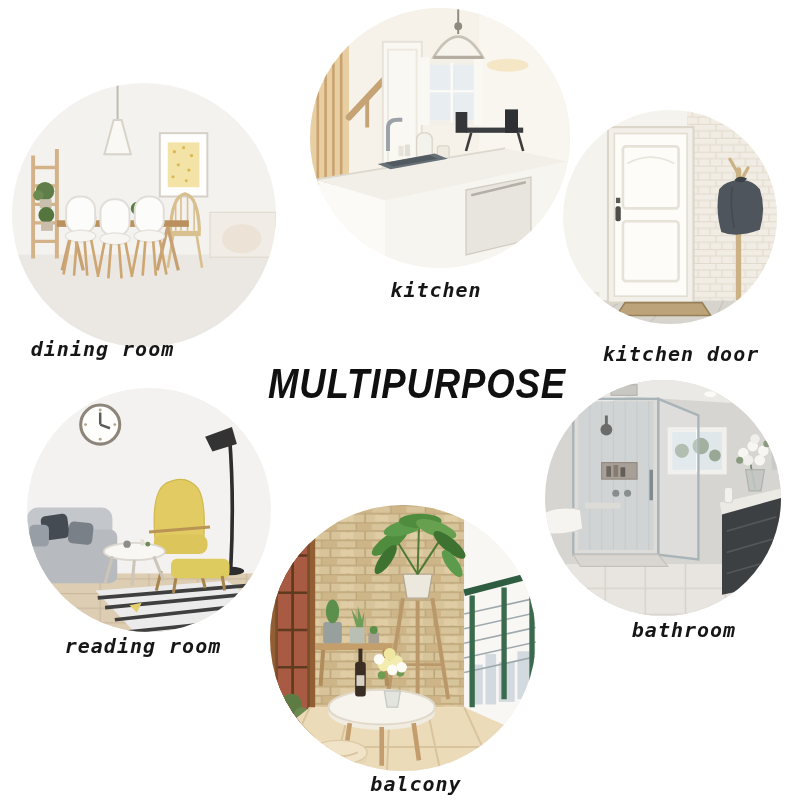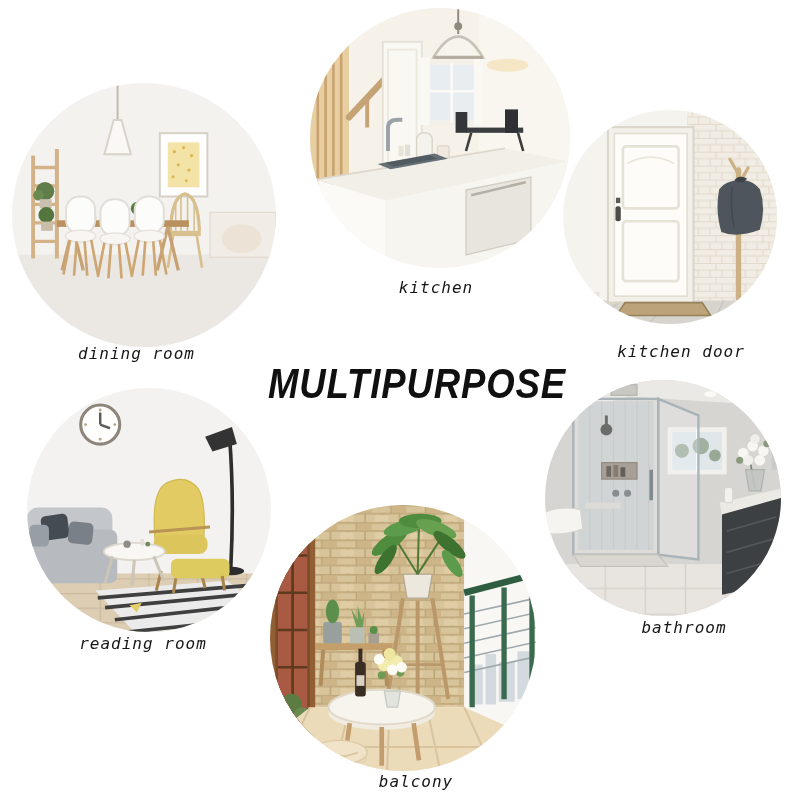--- a/index.html
+++ b/index.html
@@ -3,35 +3,35 @@
 <meta charset="utf-8">
 <style>
   html,body{margin:0;padding:0;background:#ffffff;}
   body{width:800px;height:800px;position:relative;overflow:hidden;
        font-family:"Liberation Sans",sans-serif;}
   .canvas{position:absolute;inset:0;background:#ffffff;}
   .circle{position:absolute;border-radius:50%;overflow:hidden;}
   .circle svg{display:block;width:100%;height:100%;}
   .caption{position:absolute;text-align:center;color:#161616;
            font-family:"DejaVu Sans Mono",monospace;
-           font-style:italic;font-weight:400;font-size:16px;
+           font-style:italic;font-weight:700;font-size:20px;
            letter-spacing:1px;white-space:nowrap;}
   .title{position:absolute;left:240px;top:360px;width:354px;text-align:center;
          font-family:"Liberation Sans",sans-serif;font-weight:700;font-style:italic;
          font-size:42px;letter-spacing:1px;color:#101010;
          transform:scaleX(0.87);transform-origin:center;white-space:nowrap;}
   
   #c-dining  {left:12px; top:83px;  width:264px;height:264px;}
   #c-kitchen {left:310px;top:8px;   width:260px;height:260px;}
   #c-door    {left:563px;top:110px; width:214px;height:214px;}
   #c-reading {left:27px; top:388px; width:244px;height:244px;}
   #c-balcony {left:270px;top:505px; width:266px;height:266px;}
   #c-bath    {left:545px;top:380px; width:236px;height:236px;}
   
-  #l-dining  {left:0px;  top:344px;width:205px;margin-left:34px;}
+  #l-dining  {left:0px;  top:337px;width:205px;}
   #l-kitchen {left:341px;top:278px;width:190px;}
   #l-door    {left:575px;top:342px;width:212px;}
   #l-reading {left:40px; top:634px;width:206px;}
   #l-balcony {left:330px;top:772px;width:172px;}
   #l-bath    {left:590px;top:618px;width:188px;}
 </style>
 </head>
 <body>
 
 <div class="canvas">

